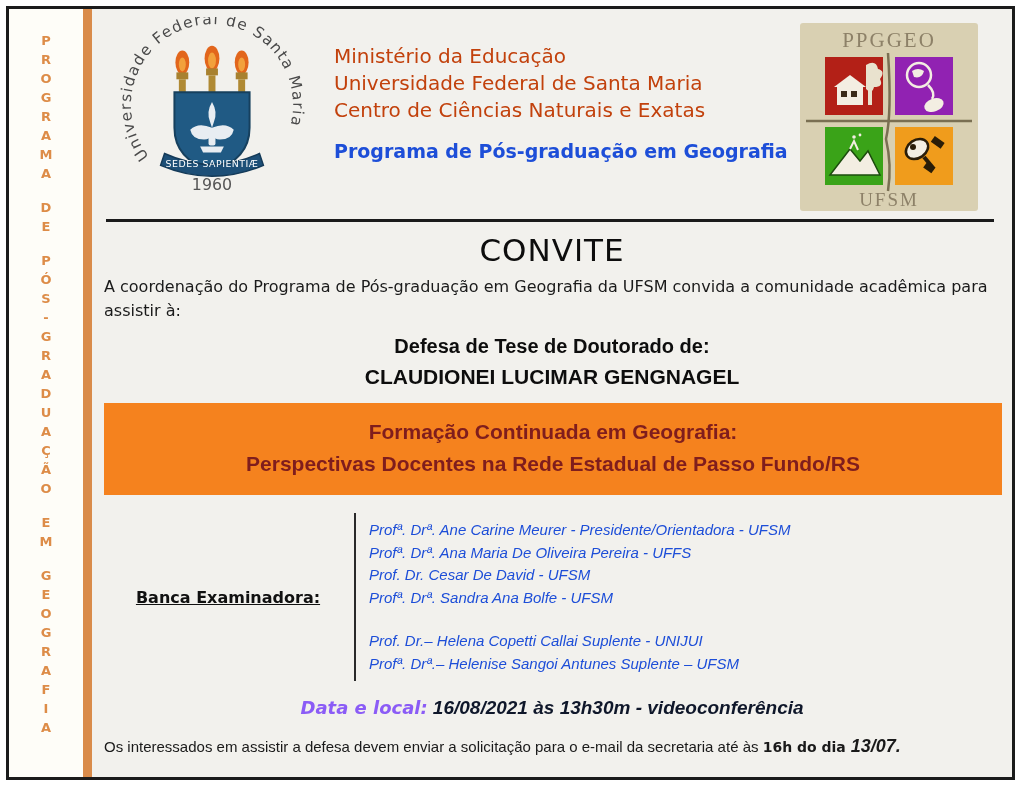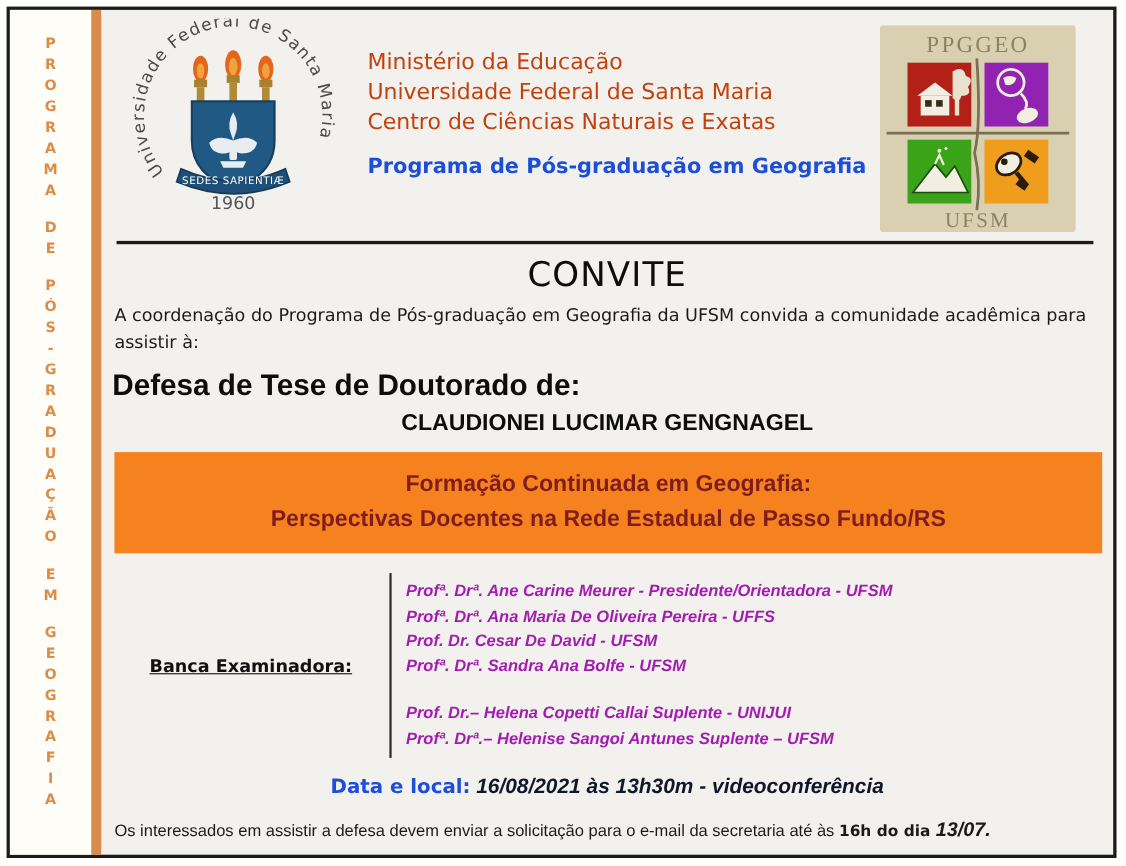--- a/index.html
+++ b/index.html
@@ -20,33 +20,33 @@
   .main{flex:1;padding:0 10px;display:flex;flex-direction:column;overflow:hidden;}
   .header-row{display:flex;align-items:flex-start;padding-top:8px;}
   .seal-wrap{width:200px;height:178px;margin-left:10px;flex:0 0 auto;}
   .header-text{flex:1;padding:26px 0 0 22px;}
   .header-line{font-size:20px;line-height:27px;color:#c2410c;}
   .program-title{font-size:19px;font-weight:bold;color:#1d4ed8;margin-top:16px;}
   .ppggeo-wrap{width:196px;height:188px;margin:6px 6px 0 8px;flex:0 0 auto;}
   .header-divider{height:3px;background:#1b1b1b;margin:8px 8px 0 4px;}
   .page-title{text-align:center;font-size:31px;font-weight:normal;color:#0d0d0d;margin-top:10px;letter-spacing:1px;font-family:"DejaVu Sans",sans-serif;}
   .intro{font-size:16px;line-height:24px;color:#1a1a1a;margin:7px 2px 0 2px;font-family:"DejaVu Sans",sans-serif;}
-  .defense-heading{text-align:left;font-size:27px;font-weight:bold;color:#0d0d0d;margin-top:12px;font-family:"Liberation Sans",sans-serif;}
+  .defense-heading{text-align:center;font-size:20px;font-weight:bold;color:#0d0d0d;margin-top:12px;font-family:"Liberation Sans",sans-serif;}
   .candidate-name{text-align:center;font-size:21px;font-weight:bold;color:#0d0d0d;margin-top:7px;font-family:"Liberation Sans",sans-serif;}
   .title-banner{margin:14px 0 0 2px;padding:13px 8px 15px 8px;text-align:center;color:#7f1d1d;background:#f5821e;}
   .banner-line{font-size:21px;font-weight:bold;line-height:32px;font-family:"Liberation Sans",sans-serif;}
   .committee{display:flex;margin:18px 0 0 0;}
   .committee-label-col{width:252px;display:flex;align-items:center;justify-content:center;flex:0 0 auto;}
   .committee-label{font-size:16px;font-weight:bold;text-decoration:underline;color:#111;font-family:"DejaVu Sans",sans-serif;}
   .committee-divider{width:2px;background:#2a2a2a;flex:0 0 auto;}
   .committee-names{padding:6px 0 6px 13px;}
-  .member{font-size:15px;font-weight:bold;font-style:italic;line-height:22.5px;color:#a21caf;font-family:"Liberation Sans",sans-serif;}
+  .member{font-size:15px;font-weight:normal;font-style:italic;line-height:22.5px;color:#1d4ed8;font-family:"Liberation Sans",sans-serif;}
   .substitutes{margin-top:21px;}
   .datetime-line{text-align:center;margin-top:16px;}
-  .datetime-label{font-size:18px;font-weight:bold;color:#1d4ed8;font-family:"DejaVu Sans",sans-serif;}
+  .datetime-label{font-size:18px;font-weight:bold;color:#8b5cf6;font-family:"DejaVu Sans",sans-serif;font-style:italic;}
   .datetime-value{font-size:19px;font-weight:bold;font-style:italic;color:#0f172a;font-family:"Liberation Sans",sans-serif;}
   .footer-note{margin:17px 2px 0 2px;font-size:15px;color:#1a1a1a;font-family:"Liberation Sans",sans-serif;}
   .footer-bold{font-weight:bold;font-family:"DejaVu Sans",sans-serif;font-size:14px;}
   .footer-date{font-weight:bold;font-style:italic;font-size:18px;font-family:"Liberation Sans",sans-serif;}
   svg text{font-family:"DejaVu Sans",sans-serif;}
   .serifish{font-family:"Liberation Serif",serif;}
 </style>
 </head>
 <body>
 

